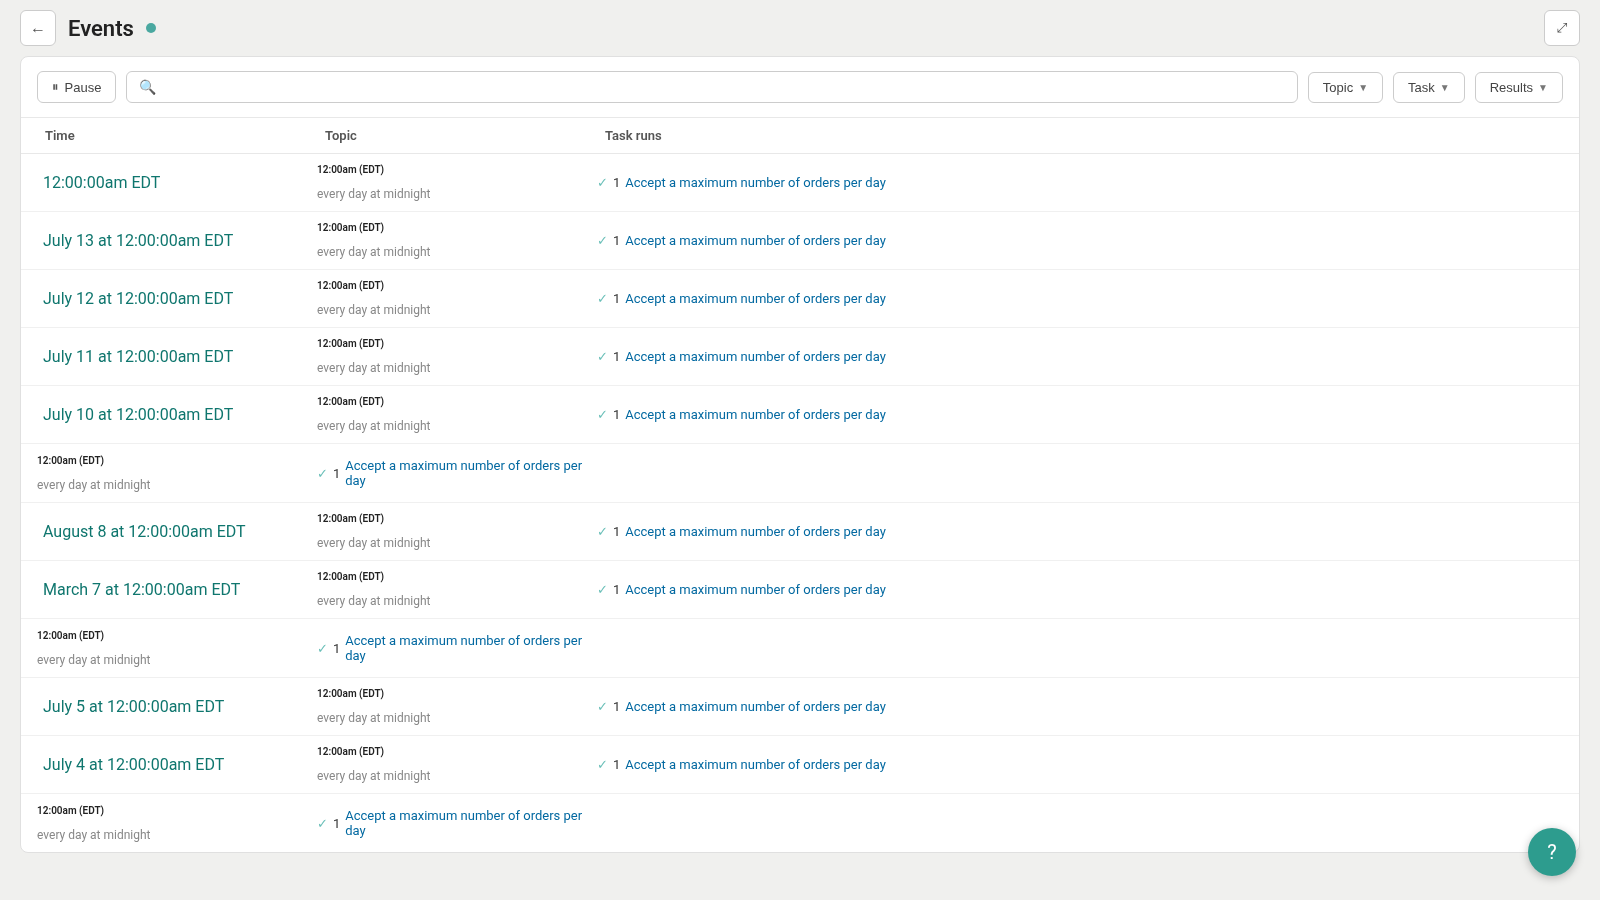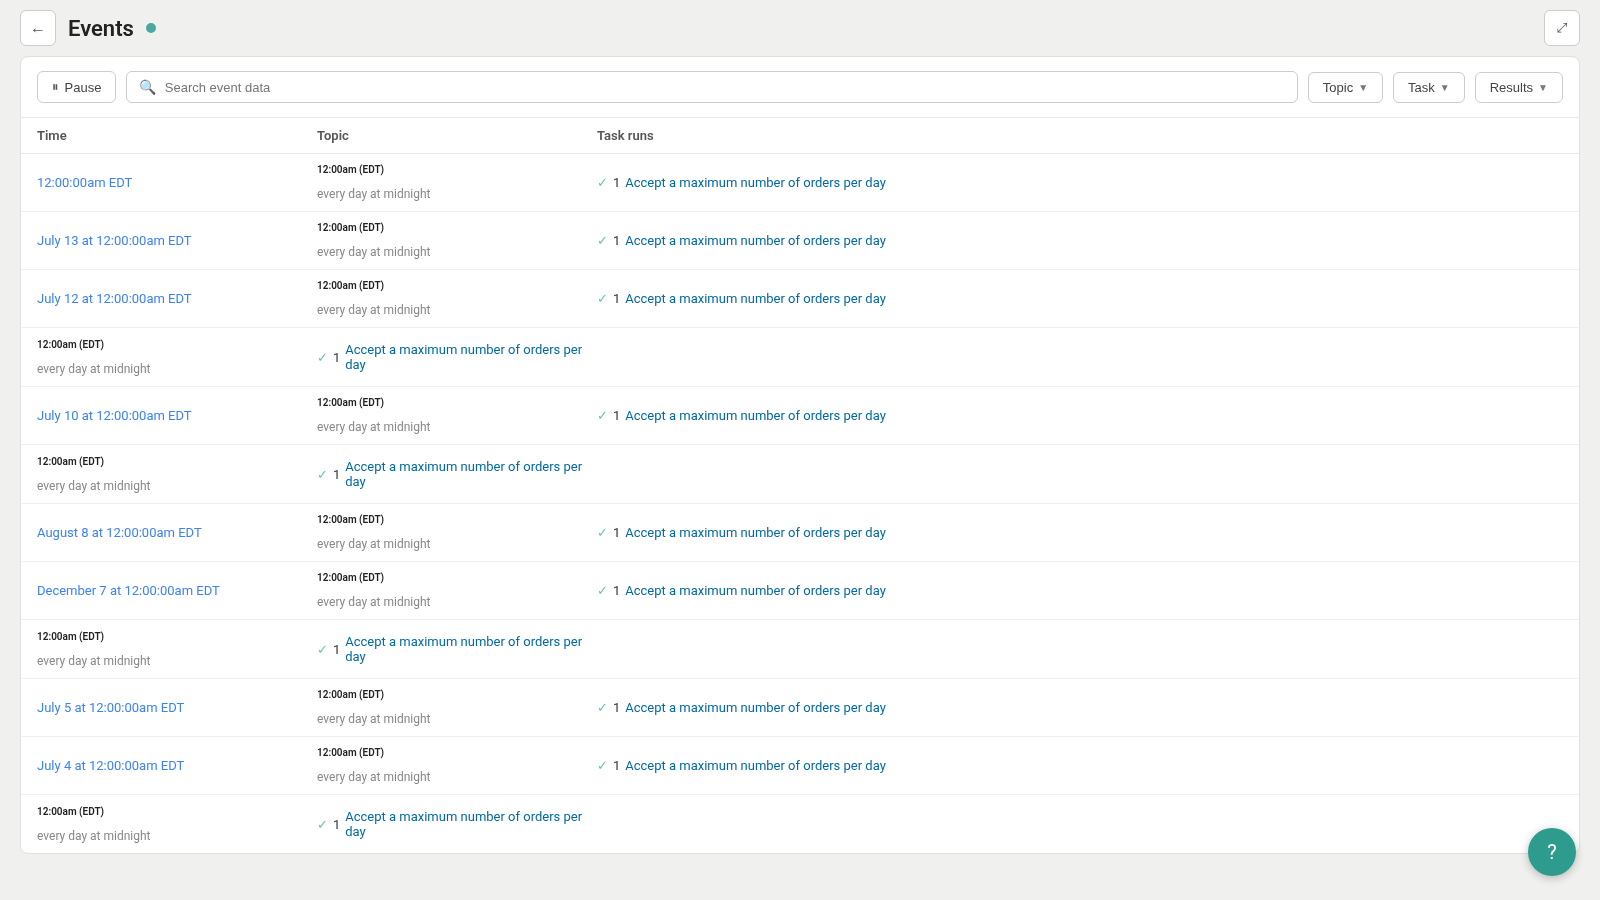--- a/index.html
+++ b/index.html
@@ -124,44 +124,45 @@
       color: #444;
       white-space: nowrap;
     }
     .filter-btn .chevron {
       font-size: 10px;
       color: #777;
     }
     .table-header {
       display: grid;
       grid-template-columns: 280px 280px 1fr;
-      padding: 10px 16px;
+      padding: 10px 24px;
       border-bottom: 1px solid #e8e8e8;
       background: white;
     }
     .table-header-cell {
       font-size: 13px;
       font-weight: 600;
       color: #555;
     }
     .table-row {
       display: grid;
       grid-template-columns: 280px 280px 1fr;
       padding: 0 16px;
       border-bottom: 1px solid #f0f0f0;
       min-height: 54px;
       align-items: center;
     }
     .table-row:last-child {
       border-bottom: none;
     }
     .time-cell {
-      font-size: 13px;
-      color: #3b82f6;
+      font-size: 16px;
+      color: #0f766e;
       padding: 14px 0;
+      margin-left: 6px;
     }
     .topic-cell {
       padding: 10px 0;
     }
     .topic-time {
       font-size: 10px;
       font-weight: 600;
       color: #222;
     }
     .topic-sub {
@@ -219,21 +220,20 @@
 </div>
 
 <div class="main-content">
   <div class="toolbar">
     <button class="pause-btn">
       <span class="pause-icon">⏸</span>
       <span>Pause</span>
     </button>
     <div class="search-wrapper">
       <span class="search-icon">🔍</span>
-      <input type="text" placeholder="Search event data" style="">
     </div>
     <button class="filter-btn">
       <span>Topic</span>
       <span class="chevron">▼</span>
     </button>
     <button class="filter-btn">
       <span>Task</span>
       <span class="chevron">▼</span>
     </button>
     <button class="filter-btn">
@@ -279,20 +279,21 @@
       <div class="topic-time">12:00am (EDT)</div>
       <div class="topic-sub">every day at midnight</div>
     </div>
     <div class="task-cell">
       <span class="check-icon">✓</span>
       <span class="task-count">1</span>
       <span class="task-label">Accept a maximum number of orders per day</span>
     </div>
   </div>
       <div class="table-row">
+    <div class="time-cell">July 11 at 12:00:00am EDT</div>
     <div class="topic-cell">
       <div class="topic-time">12:00am (EDT)</div>
       <div class="topic-sub">every day at midnight</div>
     </div>
     <div class="task-cell">
       <span class="check-icon">✓</span>
       <span class="task-count">1</span>
       <span class="task-label">Accept a maximum number of orders per day</span>
     </div>
   </div>
@@ -325,21 +326,21 @@
       <div class="topic-time">12:00am (EDT)</div>
       <div class="topic-sub">every day at midnight</div>
     </div>
     <div class="task-cell">
       <span class="check-icon">✓</span>
       <span class="task-count">1</span>
       <span class="task-label">Accept a maximum number of orders per day</span>
     </div>
   </div>
       <div class="table-row">
-    <div class="time-cell">December 7 at 12:00:00am EDT</div>
+    <div class="time-cell">March 7 at 12:00:00am EDT</div>
     <div class="topic-cell">
       <div class="topic-time">12:00am (EDT)</div>
       <div class="topic-sub">every day at midnight</div>
     </div>
     <div class="task-cell">
       <span class="check-icon">✓</span>
       <span class="task-count">1</span>
       <span class="task-label">Accept a maximum number of orders per day</span>
     </div>
   </div>

